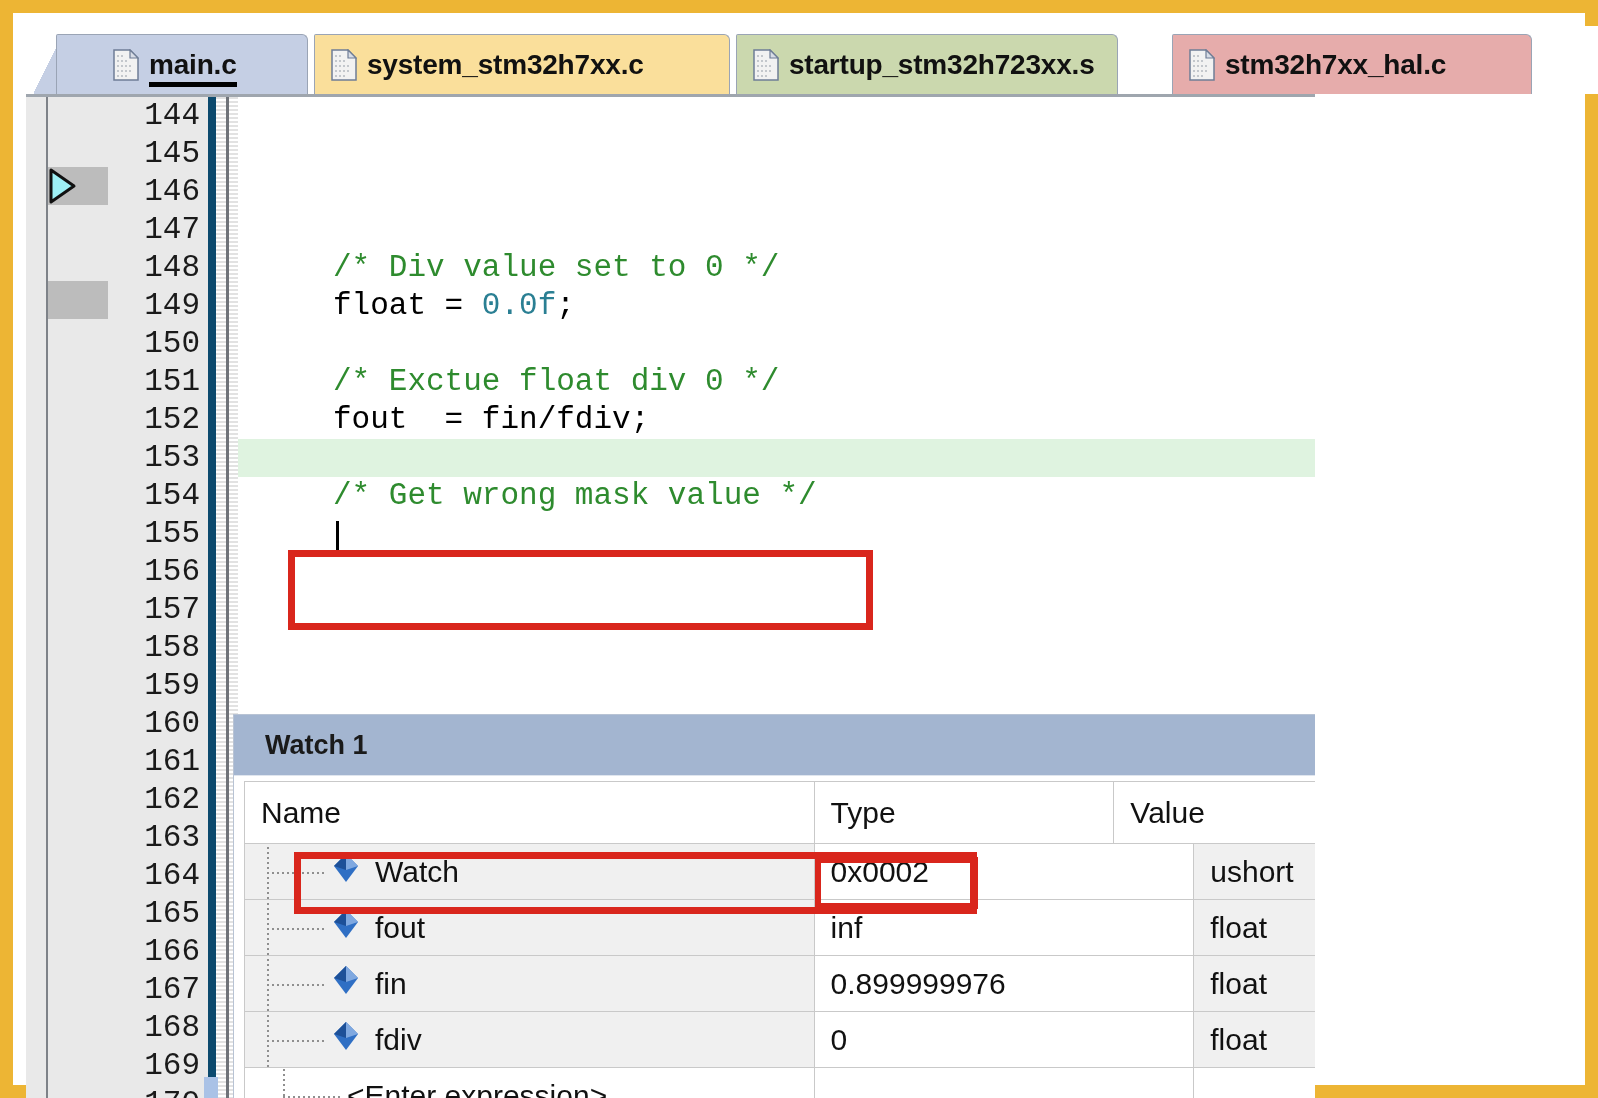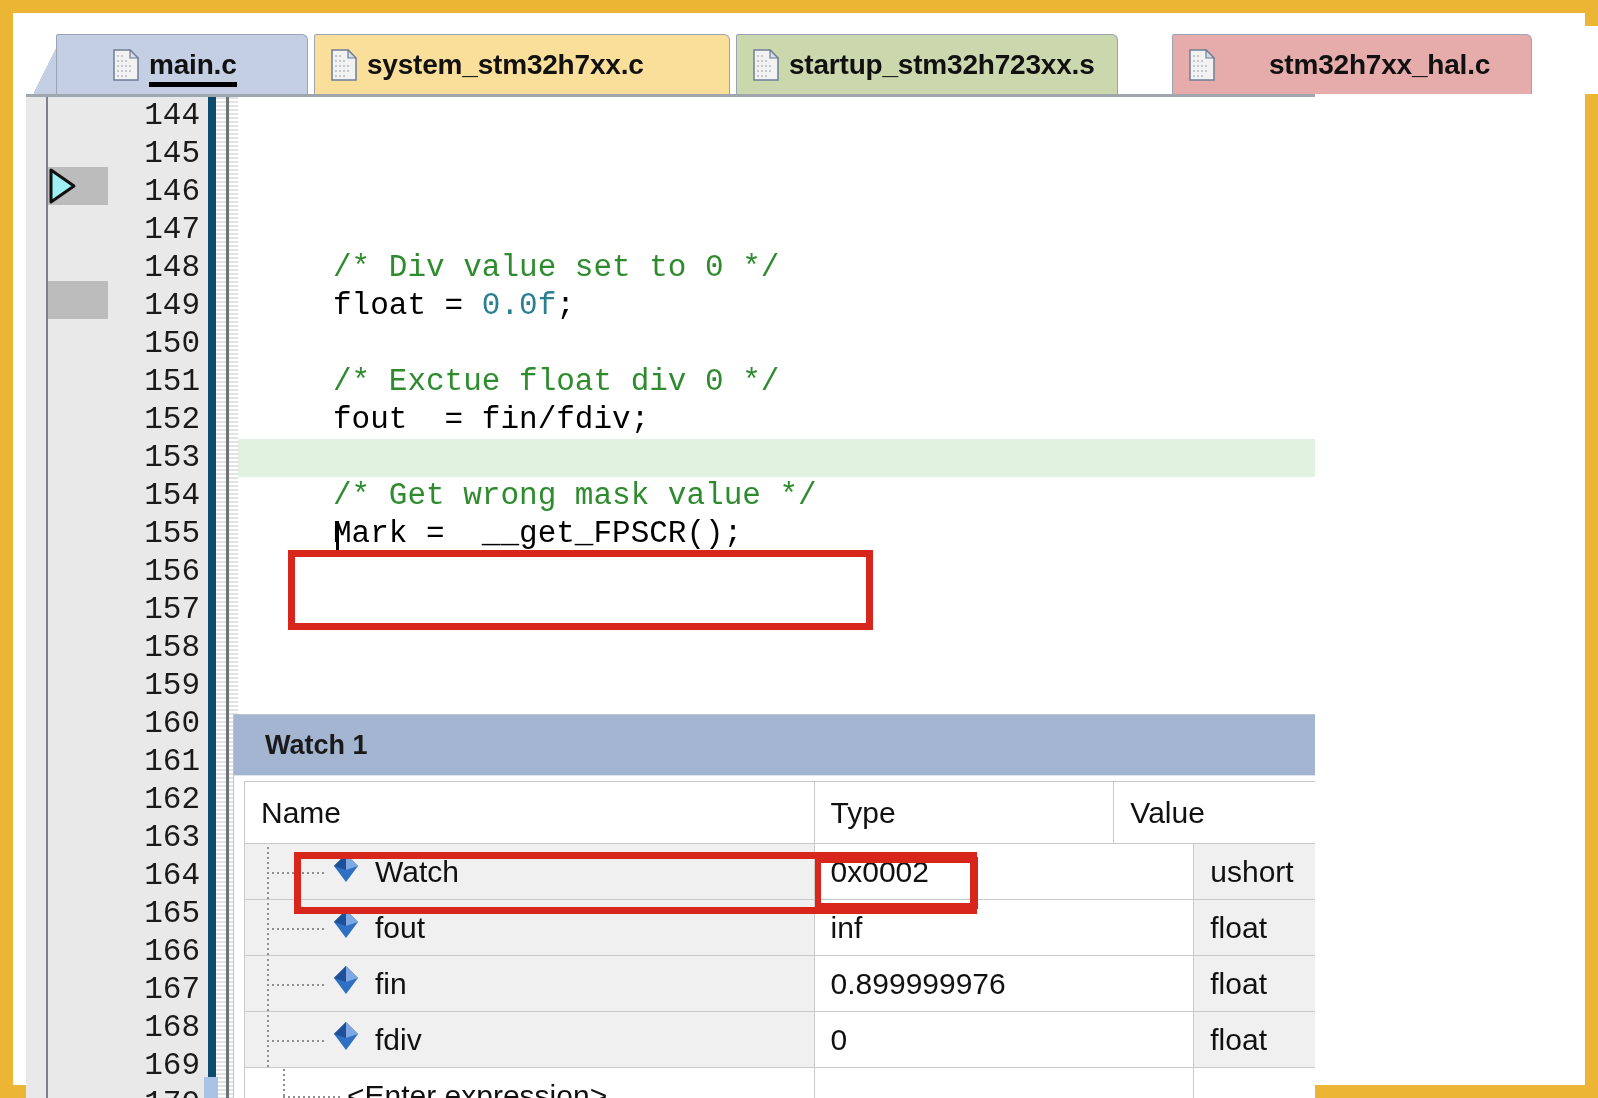--- a/index.html
+++ b/index.html
@@ -35,21 +35,21 @@
   }
   .tab .tabicon svg{display:block;}
   .tab .tablabel{
     font-size:28px;color:#111111;white-space:nowrap;
     padding-right:20px;font-weight:600;letter-spacing:-0.2px;
   }
   #tab0{left:30px;width:252px;background:#c5cfe4;padding-left:40px;}
   #tab0 .tablabel{border-bottom:5px solid #000;padding-bottom:1px;margin-bottom:-6px;padding-right:0;}
   #tab1{left:288px;width:416px;background:#fadf9b;}
   #tab2{left:710px;width:382px;background:#cbd8ae;}
-  #tab3{left:1146px;width:360px;background:#e6acab;gap:44px;}
+  #tab3{left:1146px;width:360px;background:#e6acab;}
   
   #tabslant{
     position:absolute;left:8px;top:8px;width:30px;height:60px;
     background:linear-gradient(to bottom right,#ffffff 48%,#c5cfe4 48%);
     border-bottom:1px solid #9aa4b5;
   }
   
   #editor{
     position:absolute;left:13px;top:81px;width:1289px;height:1004px;
     background:#0c4a6e;
@@ -344,21 +344,20 @@
       <div class="cline"></div>
       <div class="cline"></div>
       <div class="cline"></div>
       <div class="cline cmt">/* Div value set to 0 */</div>
       <div class="cline"><span>float = </span><span class="num">0.0f</span><span>;</span></div>
       <div class="cline"></div>
       <div class="cline cmt">/* Exctue float div 0 */</div>
       <div class="cline">fout  = fin/fdiv;</div>
       <div class="cline hl"></div>
       <div class="cline cmt">/* Get wrong mask value */</div>
-      <div class="cline">Mark =  __get_FPSCR();</div>
       <div class="cline"></div>
       <div class="cline"></div>
     </div>
 
     <div id="caret"></div>
     <div id="code-redbox"></div>
 
     <div id="watch">
       <div id="watch-title">Watch 1</div>
 

